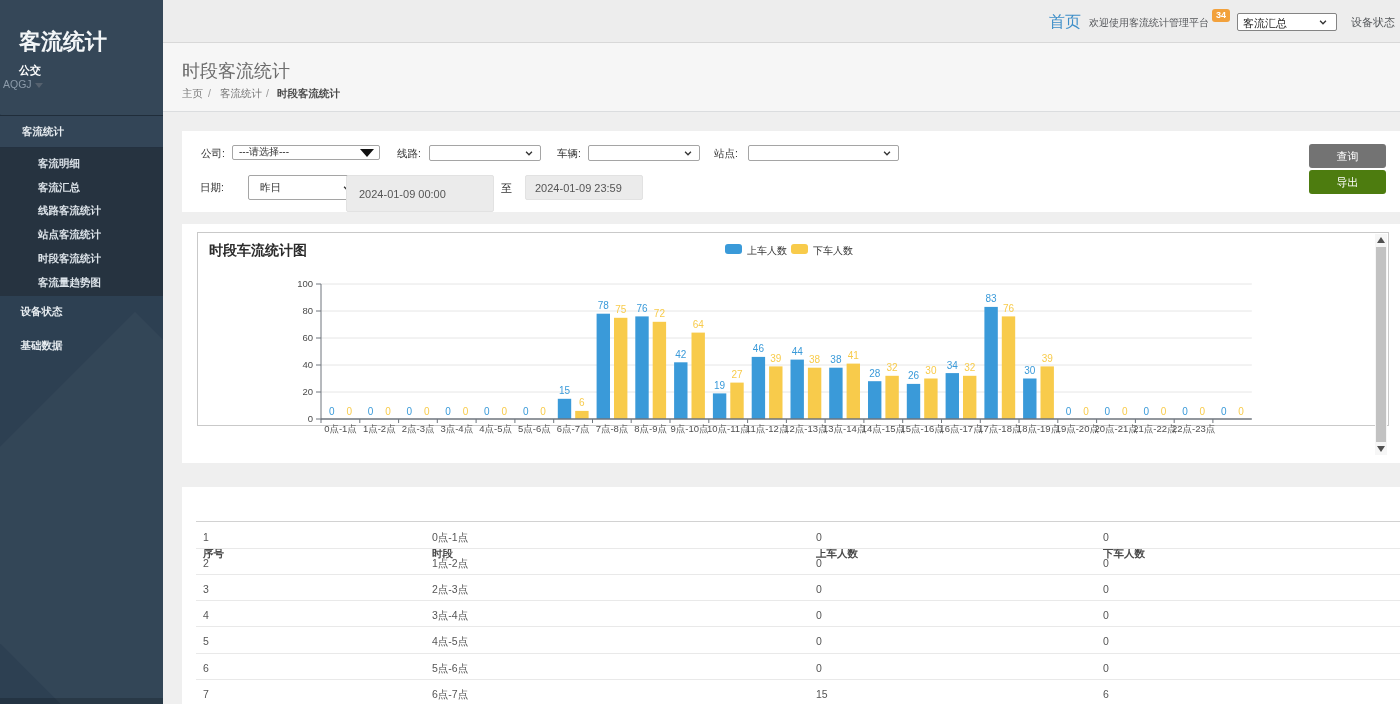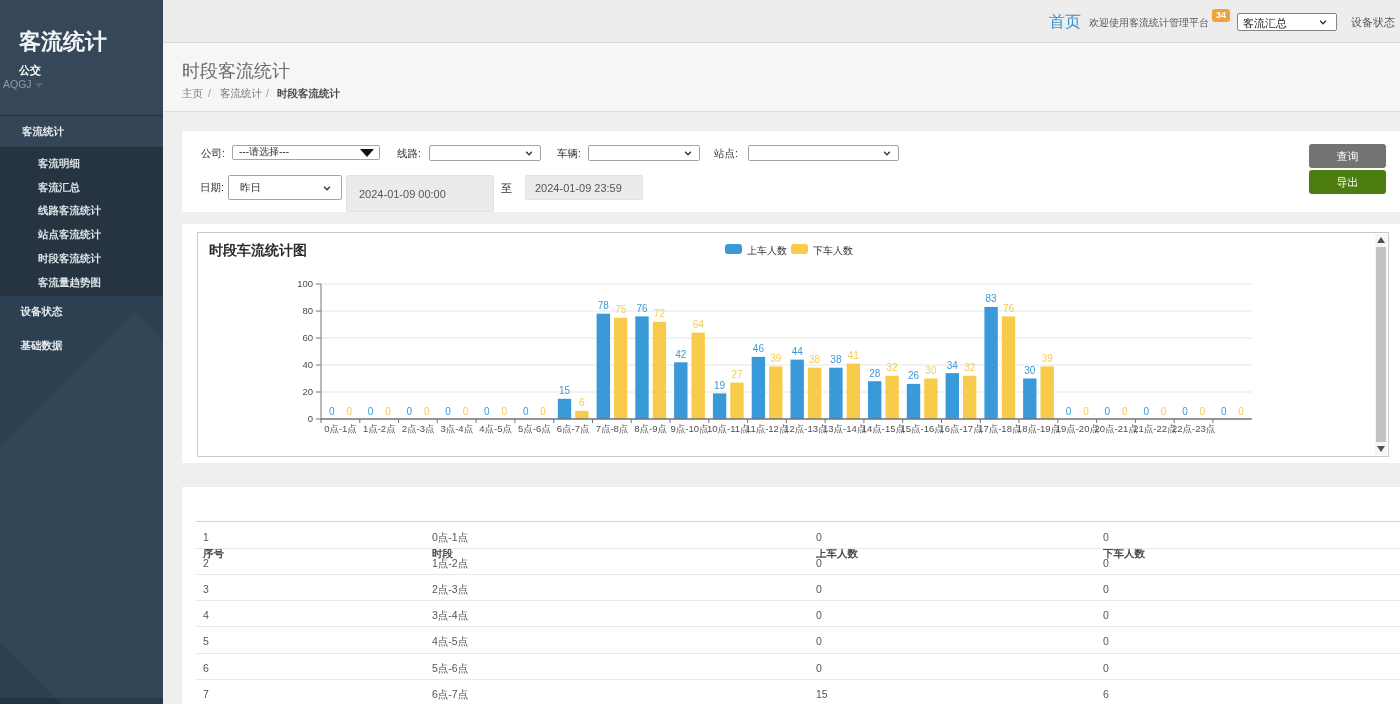--- a/index.html
+++ b/index.html
@@ -94,38 +94,38 @@
       <polyline points="1,1 4.5,4.5 8,1" fill="none" stroke="#333" stroke-width="1.6"></polyline>
     </svg>
   </div>
 <div class="lbl" style="left:714px;top:147px">站点:</div>
 <div class="sel" style="left:748px;top:145px;width:151px;height:15.5px">
   <svg class="chev" width="9" height="6" viewBox="0 0 9 6">
       <polyline points="1,1 4.5,4.5 8,1" fill="none" stroke="#333" stroke-width="1.6"></polyline>
     </svg>
   </div>
 <div class="lbl" style="left:200px;top:181px">日期:</div>
-<div class="sel" style="left:228px;top:175px;width:114px;height:25px">
+<div class="sel" style="left:248px;top:175px;width:114px;height:25px">
     <span class="tx" style="left:11px">昨日</span>
   <svg class="chev" style="right:10px" width="9" height="6" viewBox="0 0 9 6">
       <polyline points="1,1 4.5,4.5 8,1" fill="none" stroke="#333" stroke-width="1.6"></polyline>
     </svg>
   </div>
 <div class="ginp" style="left:346px;top:175px;width:148px;height:37px">
     <span style="left:12px">2024-01-09 00:00</span>
   </div>
 <div class="abs" style="left:501px;top:181px;font-size:11px;color:#333">至</div>
 <div class="ginp" style="left:525px;top:175px;width:118px;height:25px">
     <span style="left:9px">2024-01-09 23:59</span>
   </div>
 <div class="btn" style="top:144px;background:#737373">查询</div>
 <div class="btn" style="top:170px;background:#4d7c0f">导出</div>
 
 <div class="panel" style="left:182px;top:224px;width:1218px;height:239px"></div>
-<div class="abs" style="left:197px;top:232px;width:1192px;height:225px;border:1px solid #C9C9C9;background:#fff">
+<div class="abs" style="left:197px;top:232px;width:1192px;height:194px;border:1px solid #C9C9C9;background:#fff">
   <div style="position:absolute;left:11px;top:9px;font-size:14px;font-weight:bold;color:#2B2B2B">时段车流统计图</div>
 
   <div style="position:absolute;left:527px;top:11px;width:17px;height:10px;border-radius:3px;background:#3A9AD9"></div>
   <div style="position:absolute;left:549px;top:11px;font-size:10px;color:#333">上车人数</div>
   <div style="position:absolute;left:593px;top:11px;width:17px;height:10px;border-radius:3px;background:#F8CB4B"></div>
   <div style="position:absolute;left:615px;top:11px;font-size:10px;color:#333">下车人数</div>
   <svg width="1190" height="223" style="position:absolute;left:0;top:0">
 <line x1="123.0" y1="159.0" x2="1053.8" y2="159.0" stroke="#E6E6E6" stroke-width="1"></line>
 <line x1="123.0" y1="132.0" x2="1053.8" y2="132.0" stroke="#E6E6E6" stroke-width="1"></line>
 <line x1="123.0" y1="105.0" x2="1053.8" y2="105.0" stroke="#E6E6E6" stroke-width="1"></line>

